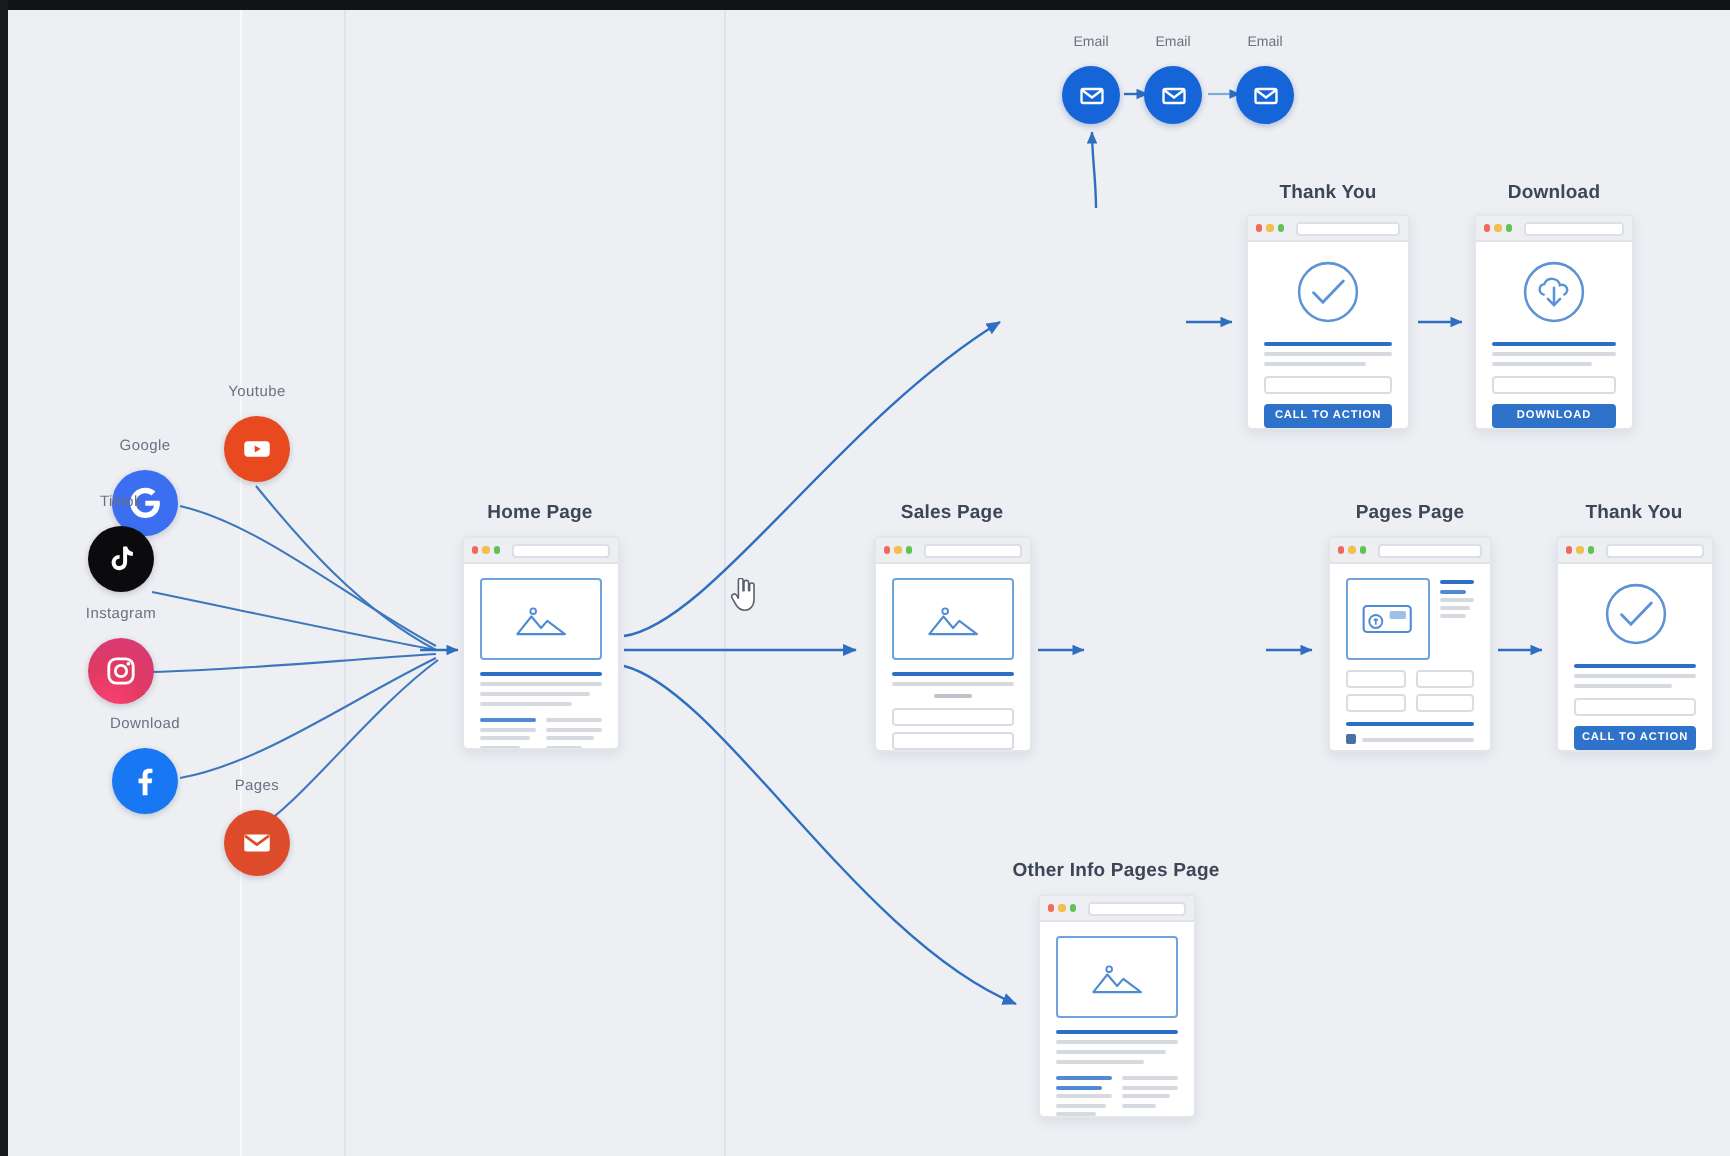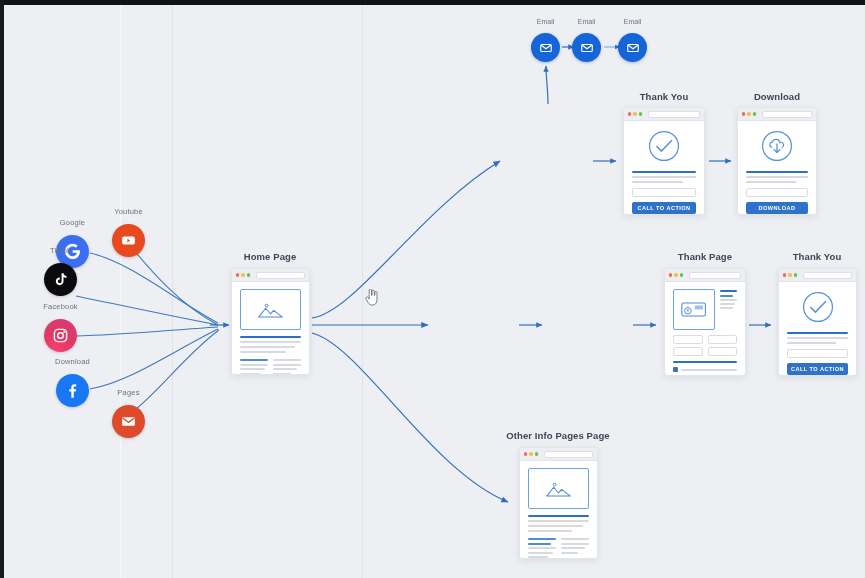--- a/index.html
+++ b/index.html
@@ -181,41 +181,41 @@
 
   <div class="social" style="left:56px;top:235px">
     <div class="slabel">Google</div>
     <div class="circ c-google">
       <svg width="19" height="19" viewBox="0 0 24 24">
           <path fill="#fff" d="M12.2 10.4v3.3h5.5c-.3 1.5-1.8 4.3-5.5 4.3-3.3 0-6-2.7-6-6.1s2.7-6.1 6-6.1c1.9 0 3.1.8 3.8 1.5l2.6-2.5C16.9 3.2 14.8 2.3 12.2 2.3 6.9 2.3 2.6 6.6 2.6 11.9s4.3 9.6 9.6 9.6c5.5 0 9.2-3.9 9.2-9.4 0-.6-.1-1.1-.2-1.6h-9z"></path>
         </svg>
     </div>
   </div>
 
-  <div class="social" style="left:112px;top:224px">
+  <div class="social" style="left:112px;top:208px">
     <div class="slabel">Youtube</div>
     <div class="circ c-yt">
       <svg width="17" height="17" viewBox="0 0 24 24">
           <rect x="3" y="6.5" width="18" height="11" rx="2.6" fill="#fff"></rect>
           <path d="M10.4 9.6v4.8l4.2-2.4z" fill="#e8491f"></path>
         </svg>
     </div>
   </div>
 
   <div class="social" style="left:44px;top:263px">
     <div class="slabel">Tiktok</div>
     <div class="circ c-tiktok">
       <svg width="17" height="17" viewBox="0 0 24 24">
           <path fill="#fff" d="M16.3 3.2c.5 2.2 1.9 3.6 4.1 3.8v2.7c-1.5.1-2.9-.3-4.1-1.1v5.6c0 3.5-2.6 5.9-5.7 5.8-2.9-.1-5.2-2.5-5.2-5.5 0-3.1 2.5-5.5 5.6-5.4v2.8c-1.5-.2-2.8.9-2.8 2.5 0 1.5 1.2 2.6 2.7 2.6 1.5 0 2.6-1.1 2.6-2.7V3.2z"></path>
         </svg>
     </div>
   </div>
 
   <div class="social" style="left:44px;top:319px">
-    <div class="slabel">Facebook</div>
+    <div class="slabel">Instagram</div>
     <div class="circ c-insta">
       <svg width="17" height="17" viewBox="0 0 24 24">
           <rect x="3.4" y="3.4" width="17.2" height="17.2" rx="5.2" fill="none" stroke="#fff" stroke-width="2"></rect>
           <circle cx="12" cy="12" r="4" fill="none" stroke="#fff" stroke-width="2"></circle>
           <circle cx="17.2" cy="6.9" r="1.3" fill="#fff"></circle>
         </svg>
     </div>
   </div>
 
   <div class="social" style="left:56px;top:374px">
@@ -348,24 +348,49 @@
             <div class="ln gray"></div>
             <div class="ln gray"></div>
             <div class="ln gray" style="width:85%"></div>
             <div class="ln gray" style="width:65%"></div>
           </div>
         </div>
       </div>
     </div>
   </div>
 
+  <div class="card" style="left:437px;top:268px">
+    <div class="clabel" style="top:-17px;left:39px">Sales Page</div>
+    <div class="frame" style="width:79px;height:108px">
+      <div class="chrome">
+        <span class="dot d-r"></span>
+        <span class="dot d-y"></span>
+        <span class="dot d-g"></span>
+        <span class="urlbar"></span>
+      </div>
+      <div class="body" style="gap:3px;padding-top:7px">
+        <div class="imgbox">
+          <svg width="30" height="20" viewBox="0 0 34 22">
+            <circle cx="12" cy="6" r="1.6" fill="none" stroke="#4f8ad4" stroke-width="1.1"></circle>
+            <path d="M3 19l8-10 5.5 6.5 3.5-4L30 19z" fill="none" stroke="#4f8ad4" stroke-width="1.2" stroke-linejoin="round"></path>
+          </svg>
+        </div>
+        <div class="ln blue" style="margin-top:3px"></div>
+        <div class="ln gray"></div>
+        <div class="ln dgray" style="width:32%;margin:1px auto 2px"></div>
+        <div class="fld"></div>
+        <div class="fld"></div>
+
+      </div>
+    </div>
+  </div>
 
 
   <div class="card" style="left:664px;top:268px">
-    <div class="clabel" style="top:-17px;left:41px">Thank Page</div>
+    <div class="clabel" style="top:-17px;left:41px">Pages Page</div>
     <div class="frame" style="width:82px;height:108px">
       <div class="chrome">
         <span class="dot d-r"></span>
         <span class="dot d-y"></span>
         <span class="dot d-g"></span>
         <span class="urlbar"></span>
       </div>
       <div class="body" style="gap:3px;padding-top:7px">
         <div style="display:flex;gap:5px">
           <div class="cardbox">

